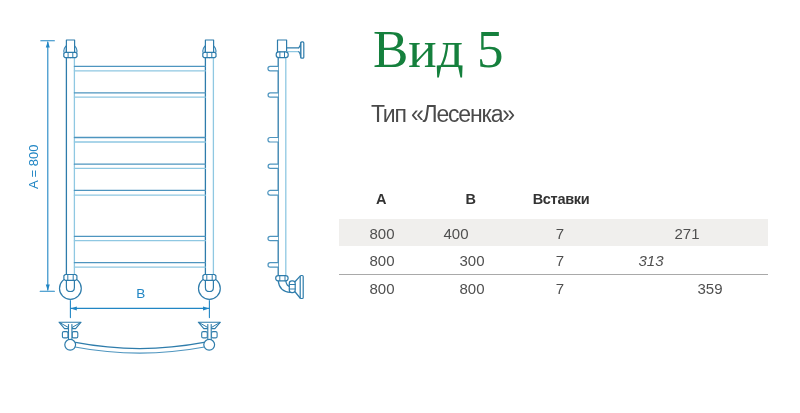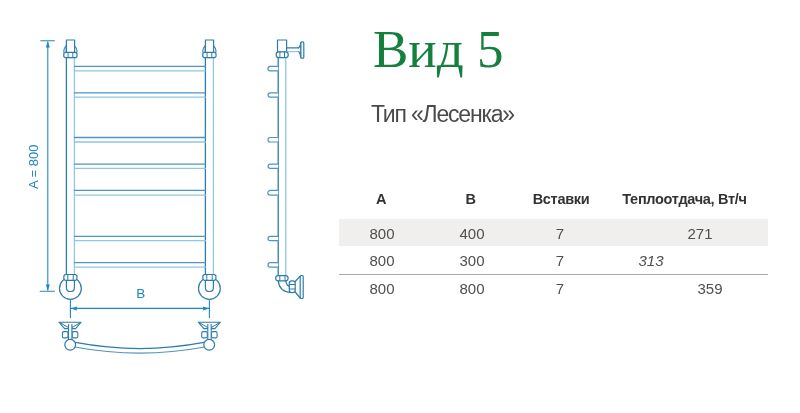--- a/index.html
+++ b/index.html
@@ -194,28 +194,27 @@
 <div class="abs" style="left:371px;top:102px;font-size:23px;letter-spacing:-1.2px;color:#4a4a4a;line-height:1.1;">Тип «Лесенка»</div>
 
 <div class="abs" style="left:338.7px;top:218.6px;width:429.6px;height:27.6px;background:#f0efed;"></div>
 
 <div class="abs" style="left:338.7px;top:274px;width:429.6px;height:1px;background:#a9a9a9;"></div>
 
 <div class="abs" style="top:191px;height:16px;width:800px;font-weight:bold;font-size:14.5px;letter-spacing:-0.3px;color:#333333;">
   <span class="cellc" style="left:381px;">А</span>
   <span class="cellc" style="left:470.5px;">В</span>
   <span class="cellc" style="left:561px;">Вставки</span>
-  <span class="cellc" style="left:684.5px;">Теплоотдача, Вт/ч</span>
 </div>
 
 <div class="abs" style="top:225px;height:16px;width:800px;font-size:15px;color:#4f4f4f;">
   <span class="cellc" style="left:382px;">800</span>
-  <span class="cellc" style="left:472px;">400</span>
+  <span class="cellc" style="left:456px;">400</span>
   <span class="cellc" style="left:560px;">7</span>
-  <span class="cellc" style="left:687px;margin-left:13px;">271</span>
+  <span class="cellc" style="left:687px;">271</span>
 </div>
 
 <div class="abs" style="top:252px;height:16px;width:800px;font-size:15px;color:#4f4f4f;">
   <span class="cellc" style="left:382px;">800</span>
   <span class="cellc" style="left:472px;">300</span>
   <span class="cellc" style="left:560px;">7</span>
   <span class="cellc" style="left:651px;font-style:italic;">313</span>
 </div>
 
 <div class="abs" style="top:279.5px;height:16px;width:800px;font-size:15px;color:#4f4f4f;">

